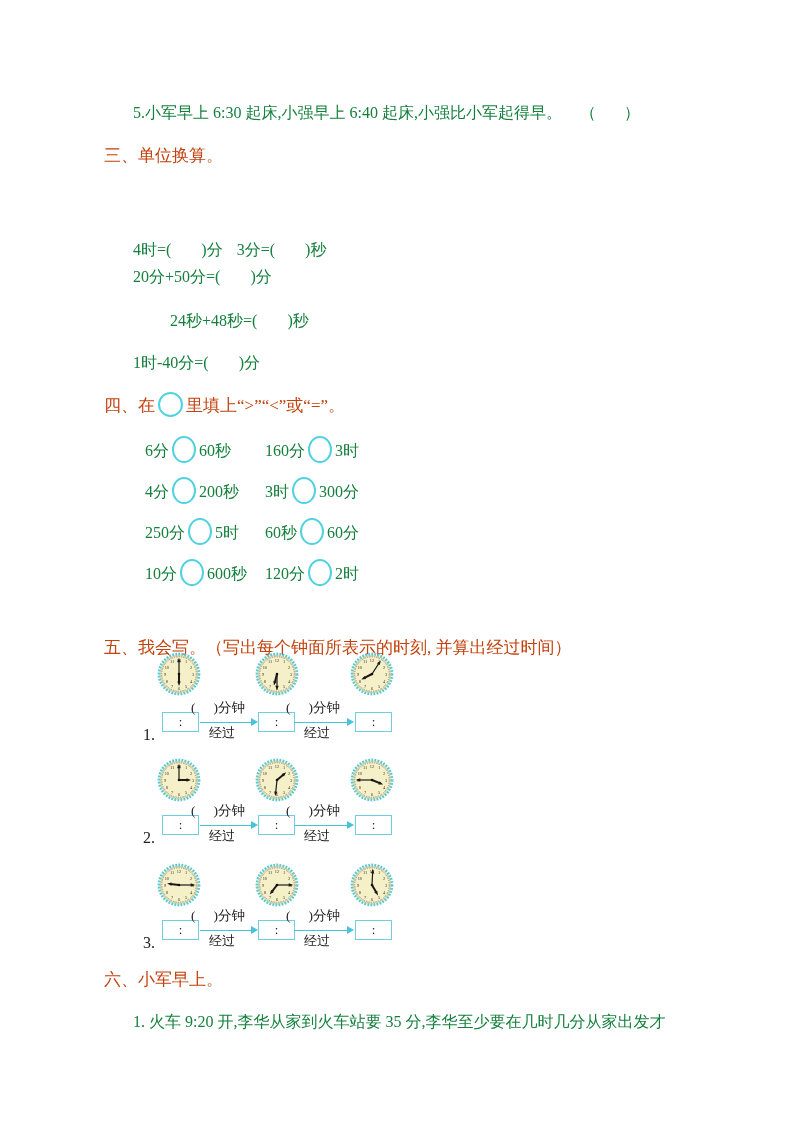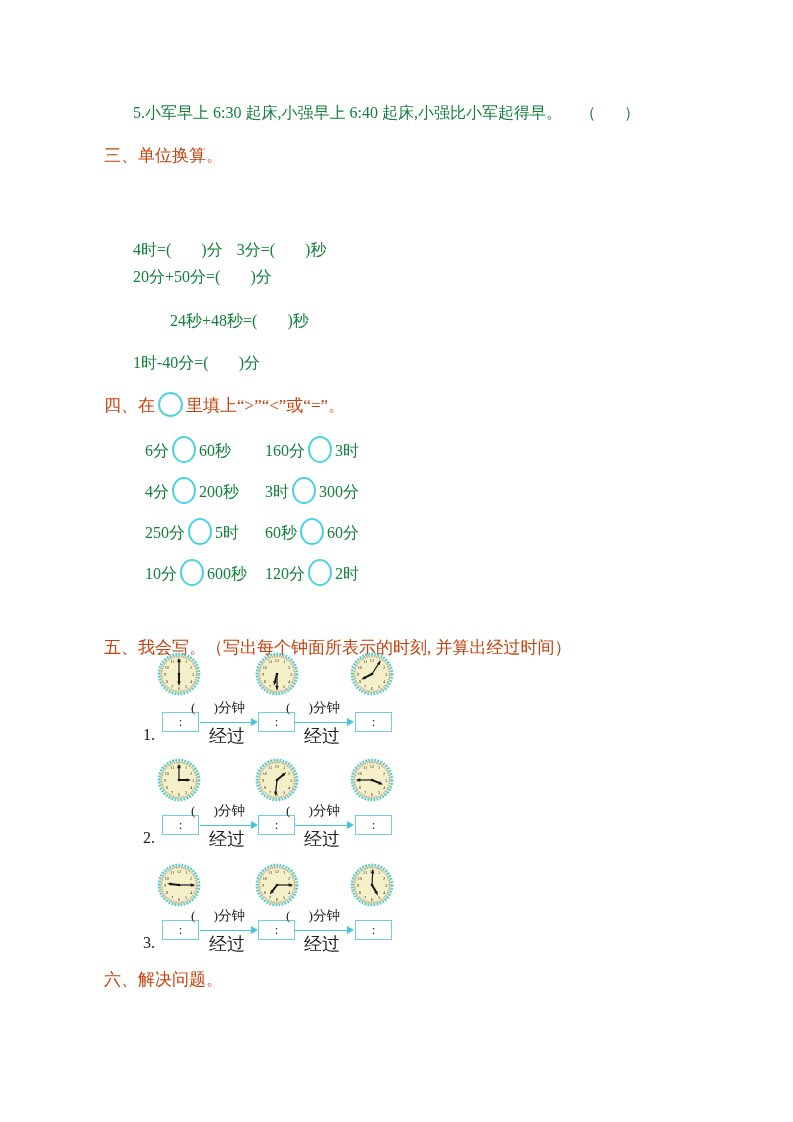--- a/index.html
+++ b/index.html
@@ -26,21 +26,21 @@
         background:#fff;text-align:center;font-size:13px;line-height:18px;color:#222;
         box-sizing:border-box;}
   .b1{left:19px;} .b2{left:115px;} .b3{left:212px;}
   .aline{position:absolute;top:21.5px;height:1.5px;background:#49c3da;}
   .al1{left:57px;width:52px;} .al2{left:152px;width:53px;}
   .ahead{position:absolute;top:18px;width:0;height:0;border-left:7px solid #49c3da;
          border-top:4px solid transparent;border-bottom:4px solid transparent;}
   .ah1{left:108px;} .ah2{left:204px;}
   .alabel{position:absolute;top:-1px;font-size:13.5px;color:#222;white-space:nowrap;}
   .lab1{left:48px;} .lab2{left:143px;}
-  .asub{position:absolute;top:24px;font-size:18px;color:#222;white-space:nowrap;}
+  .asub{position:absolute;top:24px;font-size:13px;color:#222;white-space:nowrap;}
   .sub1{left:66px;} .sub2{left:161px;}
 </style>
 </head>
 <body>
 
 <div id="page">
 
   <div class="abs body-text" style="left:133px;top:103px;">
     <span>5.小军早上 6:30 起床,小强早上 6:40 起床,小强比小军起得早。</span><span class="gap g18"></span><span>（</span><span class="gap g28"></span><span>）</span>
   </div>
@@ -328,15 +328,16 @@
       <div class="ahead ah1"></div>
     <div class="asub sub1">经过</div>
     <div class="tbox b2">:</div>
     <div class="alabel lab2"><span>(</span><span class="gap g18"></span><span>)分钟</span></div>
     <div class="aline al2"></div>
       <div class="ahead ah2"></div>
     <div class="asub sub2">经过</div>
     <div class="tbox b3">:</div>
   </div>
 
-  <div class="abs sec-title" style="left:104px;top:968px;">六、解决问题。</div>
+  <div class="abs sec-title" style="left:104px;top:968px;">六、小军早上。</div>
+  <div class="abs body-text" style="left:133px;top:1012px;">1. 火车 9:20 开,李华从家到火车站要 35 分,李华至少要在几时几分从家出发才</div>
 
 </div>
 
 </body></html>

